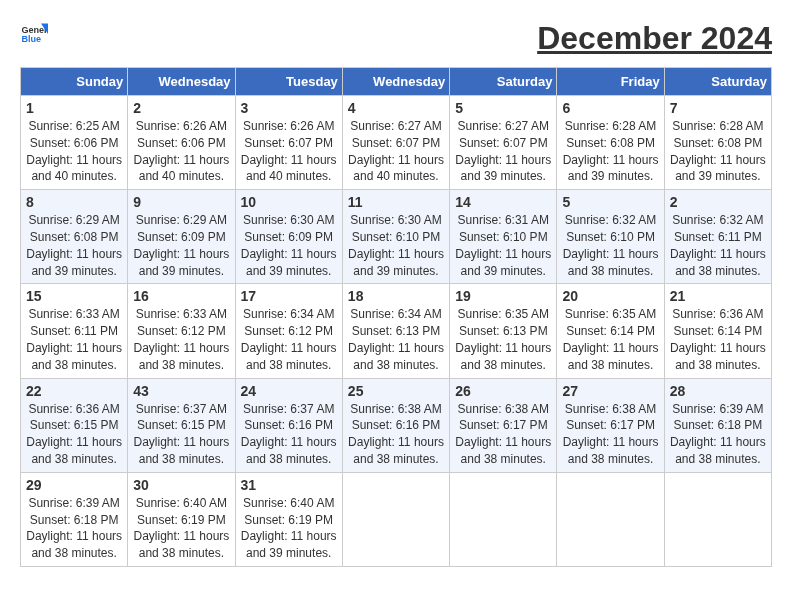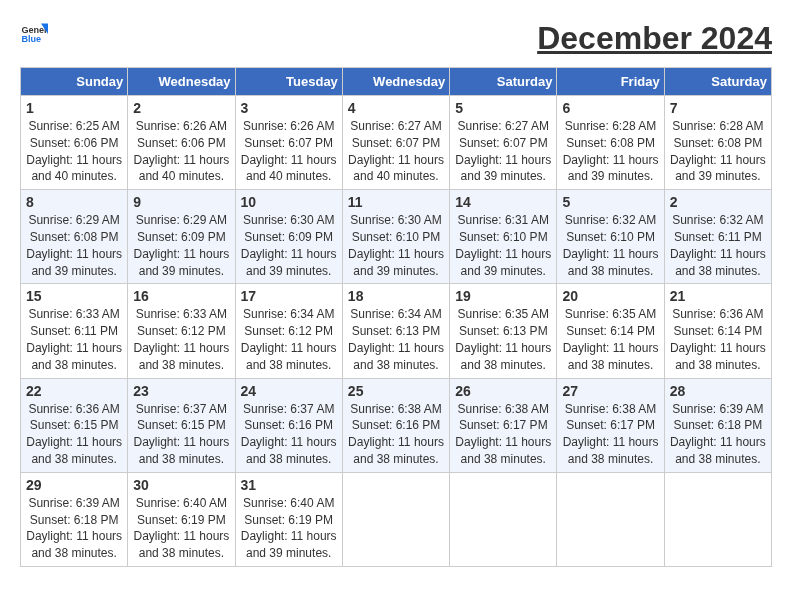--- a/index.html
+++ b/index.html
@@ -289,21 +289,21 @@
       <tr>
         <td>
           <span class="day-number">22</span>
           <div class="day-info">
             Sunrise: 6:36 AM<br>
             Sunset: 6:15 PM<br>
             Daylight: 11 hours and 38 minutes.
           </div>
         </td>
         <td>
-          <span class="day-number">23</span>
+          <span class="day-number">43</span>
           <div class="day-info">
             Sunrise: 6:37 AM<br>
             Sunset: 6:15 PM<br>
             Daylight: 11 hours and 38 minutes.
           </div>
         </td>
         <td>
           <span class="day-number">24</span>
           <div class="day-info">
             Sunrise: 6:37 AM<br>

